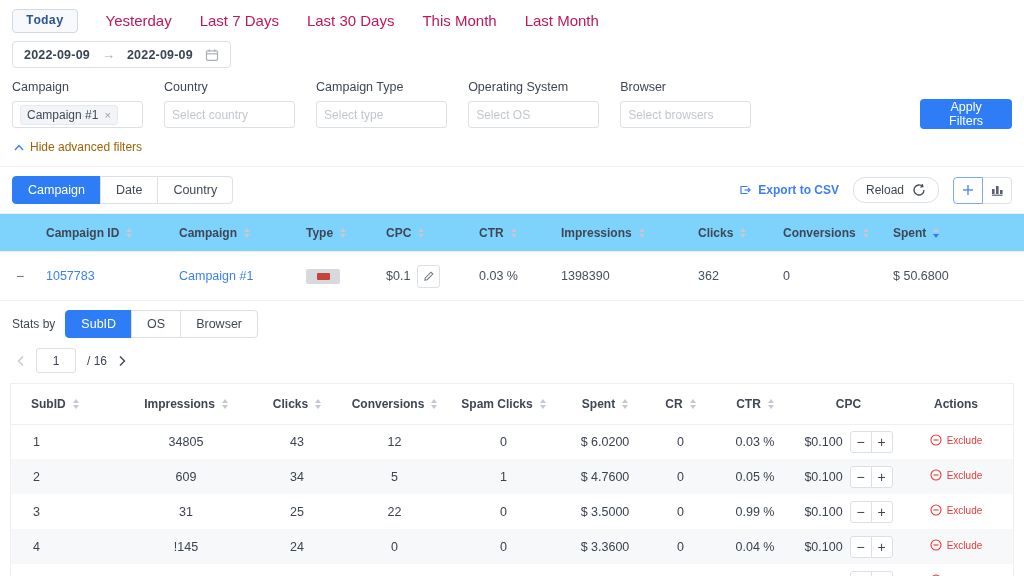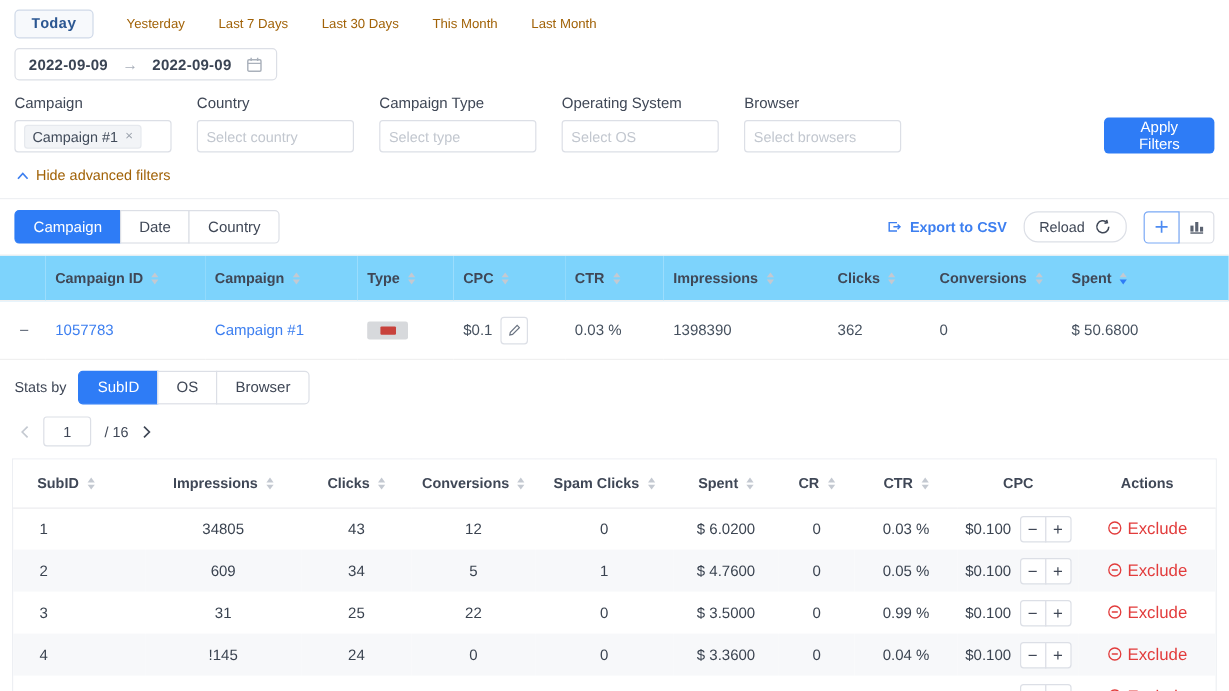--- a/index.html
+++ b/index.html
@@ -1,21 +1,21 @@
 <!DOCTYPE html>
 <html><head>
 <meta charset="utf-8">
 <style>
   * { margin:0; padding:0; box-sizing:border-box; }
   html,body { width:1024px; height:576px; background:#fff; overflow:hidden;
     font-family:"Liberation Sans", sans-serif; font-size:12px; color:#3f4756; }
 
   
   .quick-ranges { display:flex; align-items:center; gap:28px; padding:8px 12px 4px; }
-  .qr-link { color:#a16207; cursor:pointer; padding:4px 0; font-size:11px;text-align:center; }
+  .qr-link { color:#be185d; cursor:pointer; padding:4px 0; font-size:15px;text-align:center; }
   .qr-active { border:1px solid #cfd9e8; background:#f7f9fc; color:#2c5792; font-weight:700;
     padding:4px 13px; border-radius:4px; font-size:12.5px;font-family:Liberation Mono, monospace; }
 
   
   .date-row { padding:4px 12px 10px; }
   .date-box { display:inline-flex; align-items:center; gap:12px; border:1px solid #dcdfe6;
     border-radius:4px; padding:5px 11px; background:#fff; }
   .date-val { font-weight:700; color:#3a4454; font-size:12.5px; letter-spacing:.2px; }
   .date-arrow { color:#a6adb8; font-size:13px; }
 
@@ -98,21 +98,21 @@
   .stable tbody td:first-child { text-align:left; padding-left:22px; }
   .stable tbody tr:nth-child(even) { background:#f7f8fa; }
   .stepper-cell { display:flex; align-items:center; justify-content:center; gap:7px; }
   .stepper { display:flex; }
   .step-btn { width:22px; height:22px; border:1px solid #dcdfe6; background:#fff; font:inherit;
     font-size:14px; color:#3f4756; display:flex; align-items:center; justify-content:center;
     cursor:pointer; margin-left:-1px; }
   .step-btn:first-child { border-radius:3px 0 0 3px; margin-left:0; }
   .step-btn:last-child { border-radius:0 3px 3px 0; }
   .exclude-btn { display:inline-flex; align-items:center; gap:5px; color:#e23c3c; background:none;
-    border:none; font:inherit; font-size:14px; cursor:pointer; }
+    border:none; font:inherit; font-size:10px; cursor:pointer; }
 
   svg { display:block; }
 </style>
 </head>
 <body>
 
 <div class="quick-ranges">
   <span class="qr-active">Today</span>
   <span class="qr-link">Yesterday</span>
   <span class="qr-link">Last 7 Days</span>

